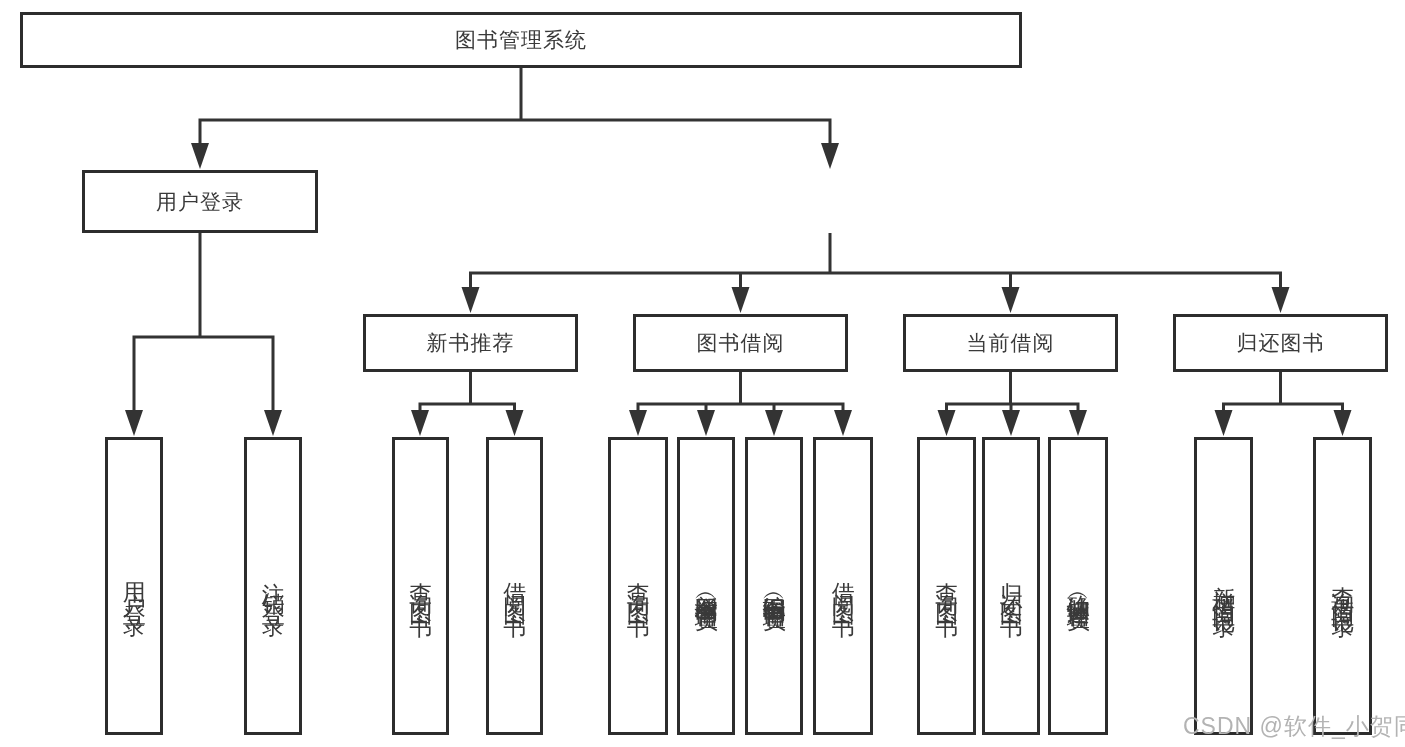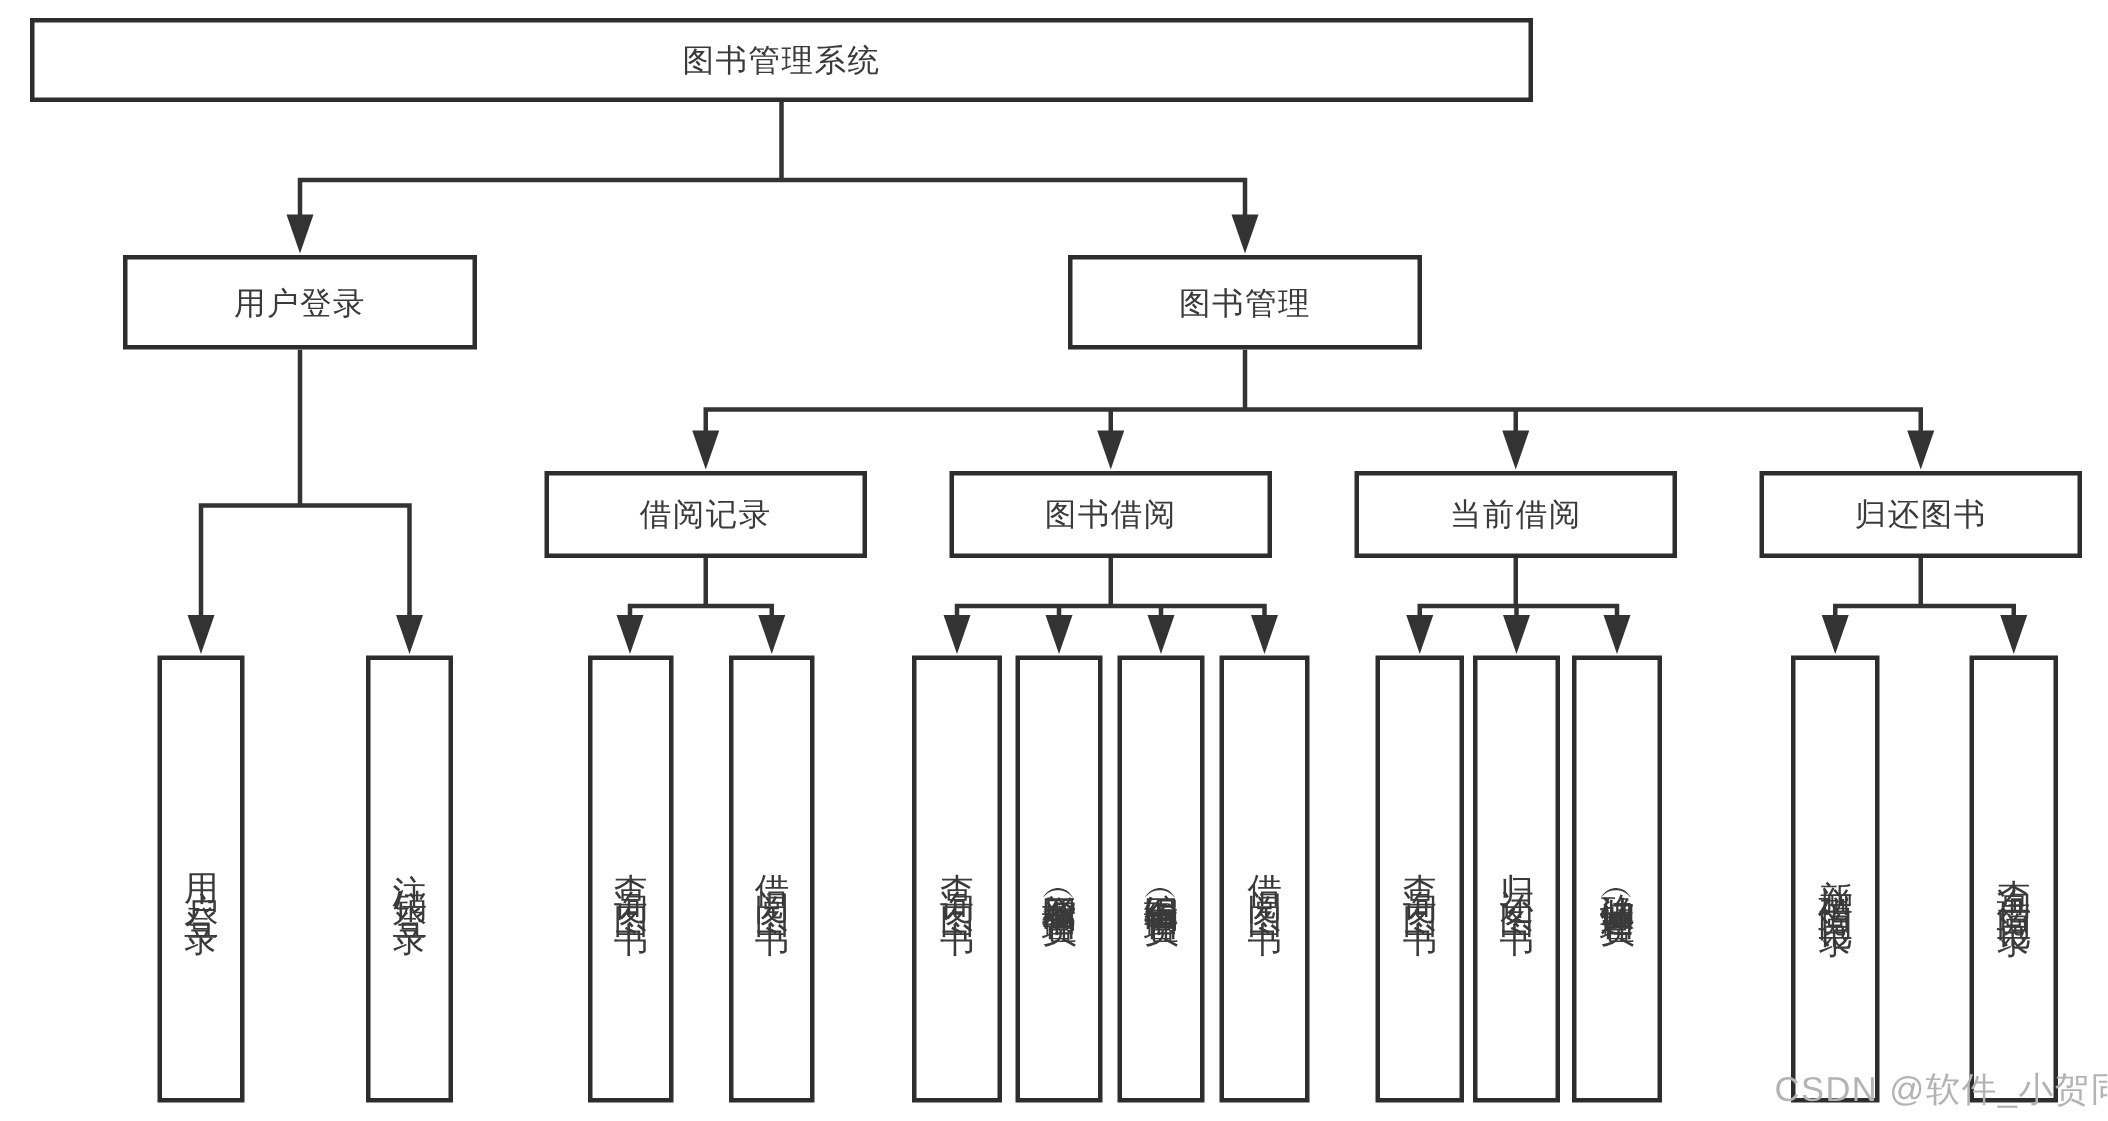--- a/index.html
+++ b/index.html
@@ -109,26 +109,23 @@
     </g>
   </svg>
 
   <div class="box h-box root-box">
     <span>图书管理系统</span>
   </div>
 
   <div class="box h-box lvl2-box" style="left:82px;">
     <span>用户登录</span>
   </div>
-  <div class="box h-box lvl2-box" style="left:712px;">
-    <span>图书管理</span>
-  </div>
 
   <div class="box h-box lvl3-box" style="left:363px;">
-    <span>借阅记录</span>
+    <span>新书推荐</span>
   </div>
   <div class="box h-box lvl3-box" style="left:633px;">
     <span>图书借阅</span>
   </div>
   <div class="box h-box lvl3-box" style="left:903px;">
     <span>当前借阅</span>
   </div>
   <div class="box h-box lvl3-box" style="left:1173px;">
     <span>归还图书</span>
   </div>

